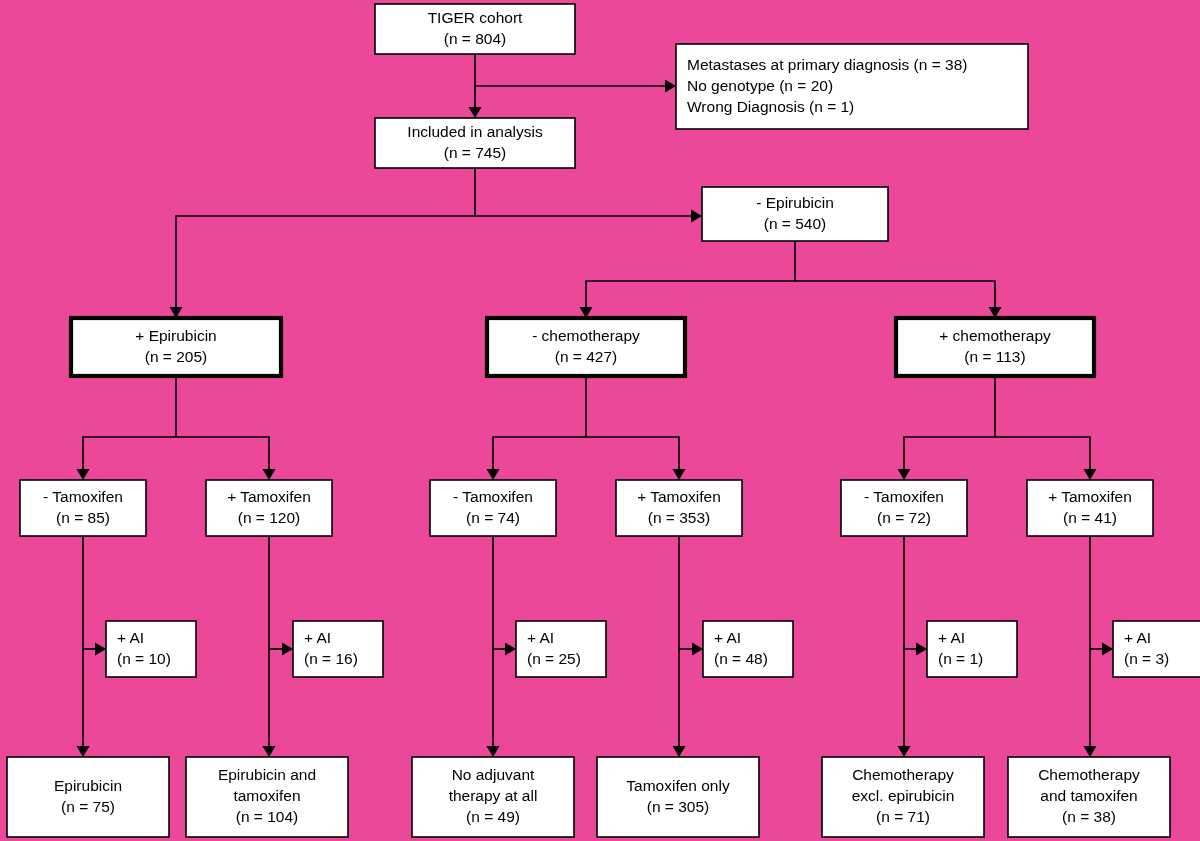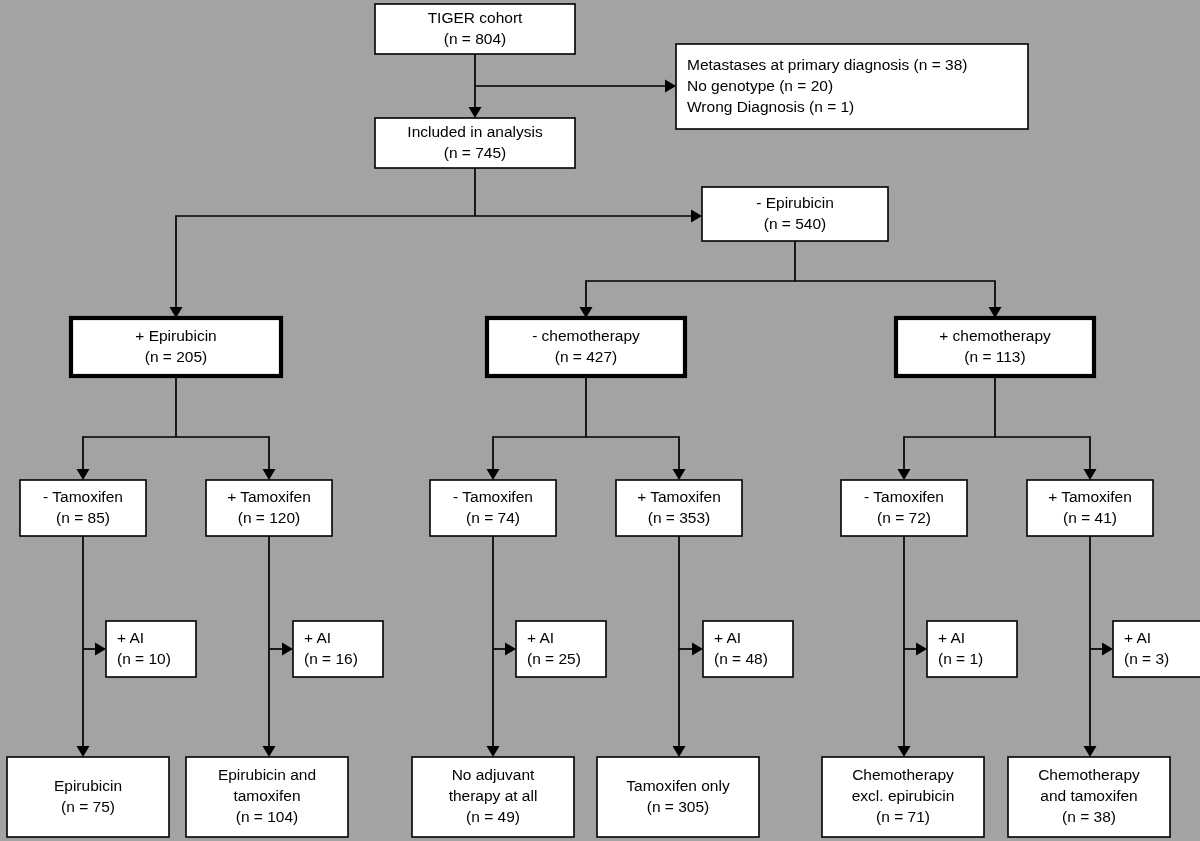--- a/index.html
+++ b/index.html
@@ -4,21 +4,21 @@
 <style>
   html, body {
     margin: 0;
     padding: 0;
     background: #ffffff;
   }
   #flowchart-root {
     position: relative;
     width: 1200px;
     height: 841px;
-    background: #a3a3a3;
+    background: #ec4899;
     font-family: "Liberation Sans", sans-serif;
   }
   svg.chart-canvas {
     position: absolute;
     top: 0;
     left: 0;
     width: 1200px;
     height: 841px;
     overflow: visible;
   }

